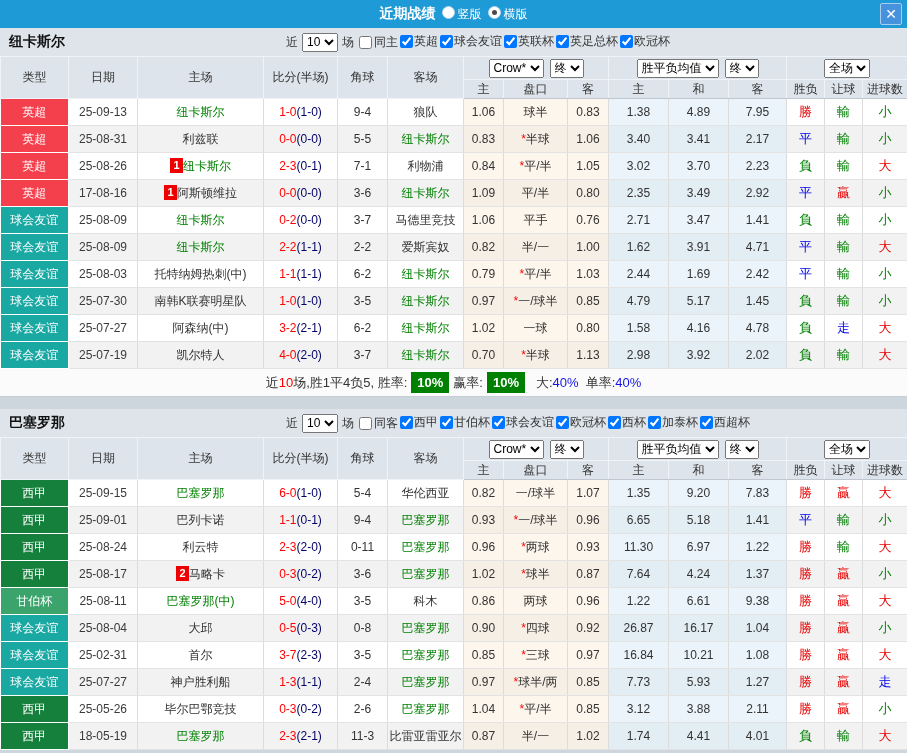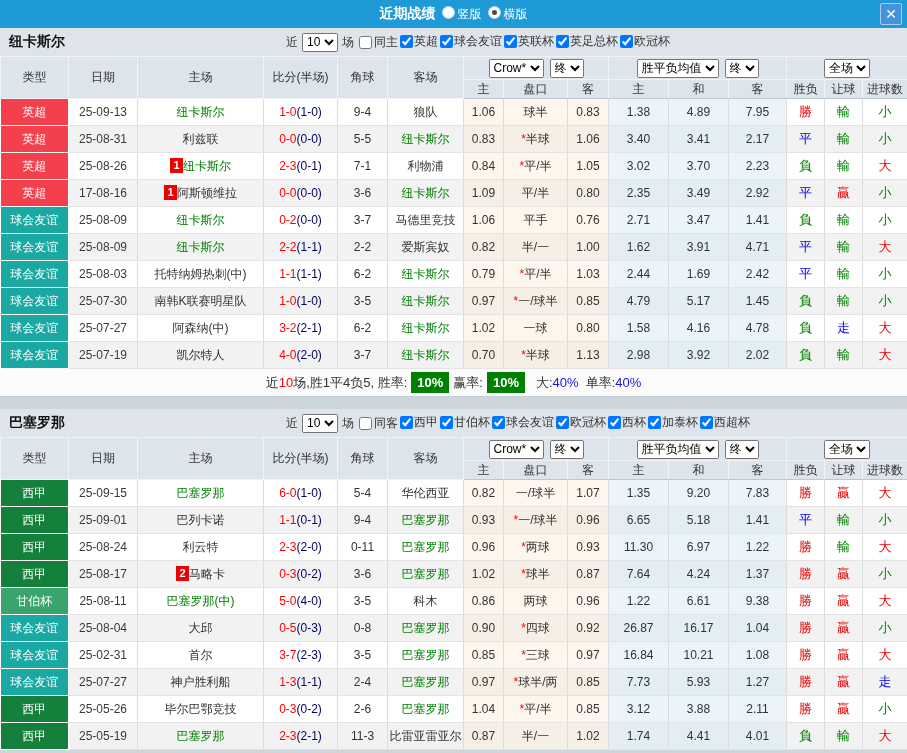--- a/index.html
+++ b/index.html
@@ -614,21 +614,21 @@
     <td class="c-ah avg">3.12</td>
     <td class="c-ad avg">3.88</td>
     <td class="c-aa avg">2.11</td>
     <td class="c-res" style="color: rgb(230, 0, 0);">勝</td>
     <td class="c-let" style="color: rgb(230, 0, 0);">贏</td>
     <td class="c-goal" style="color: rgb(0, 128, 0);">小</td>
   </tr>
 
   <tr>
     <td class="c-type" style="background: rgb(21, 128, 60);">西甲</td>
-    <td class="c-date">25-05-19</td>
+    <td class="c-date">18-05-19</td>
     <td class="c-home"><span class="t-home green">巴塞罗那</span></td>
     <td class="c-score"><span class="sc">2-3</span><span class="half">(2-1)</span></td>
     <td class="c-corner">11-3</td>
     <td class="c-away"><span class="t-away">比雷亚雷亚尔</span></td>
     <td class="c-oh odds">0.87</td>
     <td class="c-hc odds"><span>半/一</span></td>
     <td class="c-oa odds">1.02</td>
     <td class="c-ah avg">1.74</td>
     <td class="c-ad avg">4.41</td>
     <td class="c-aa avg">4.01</td>

